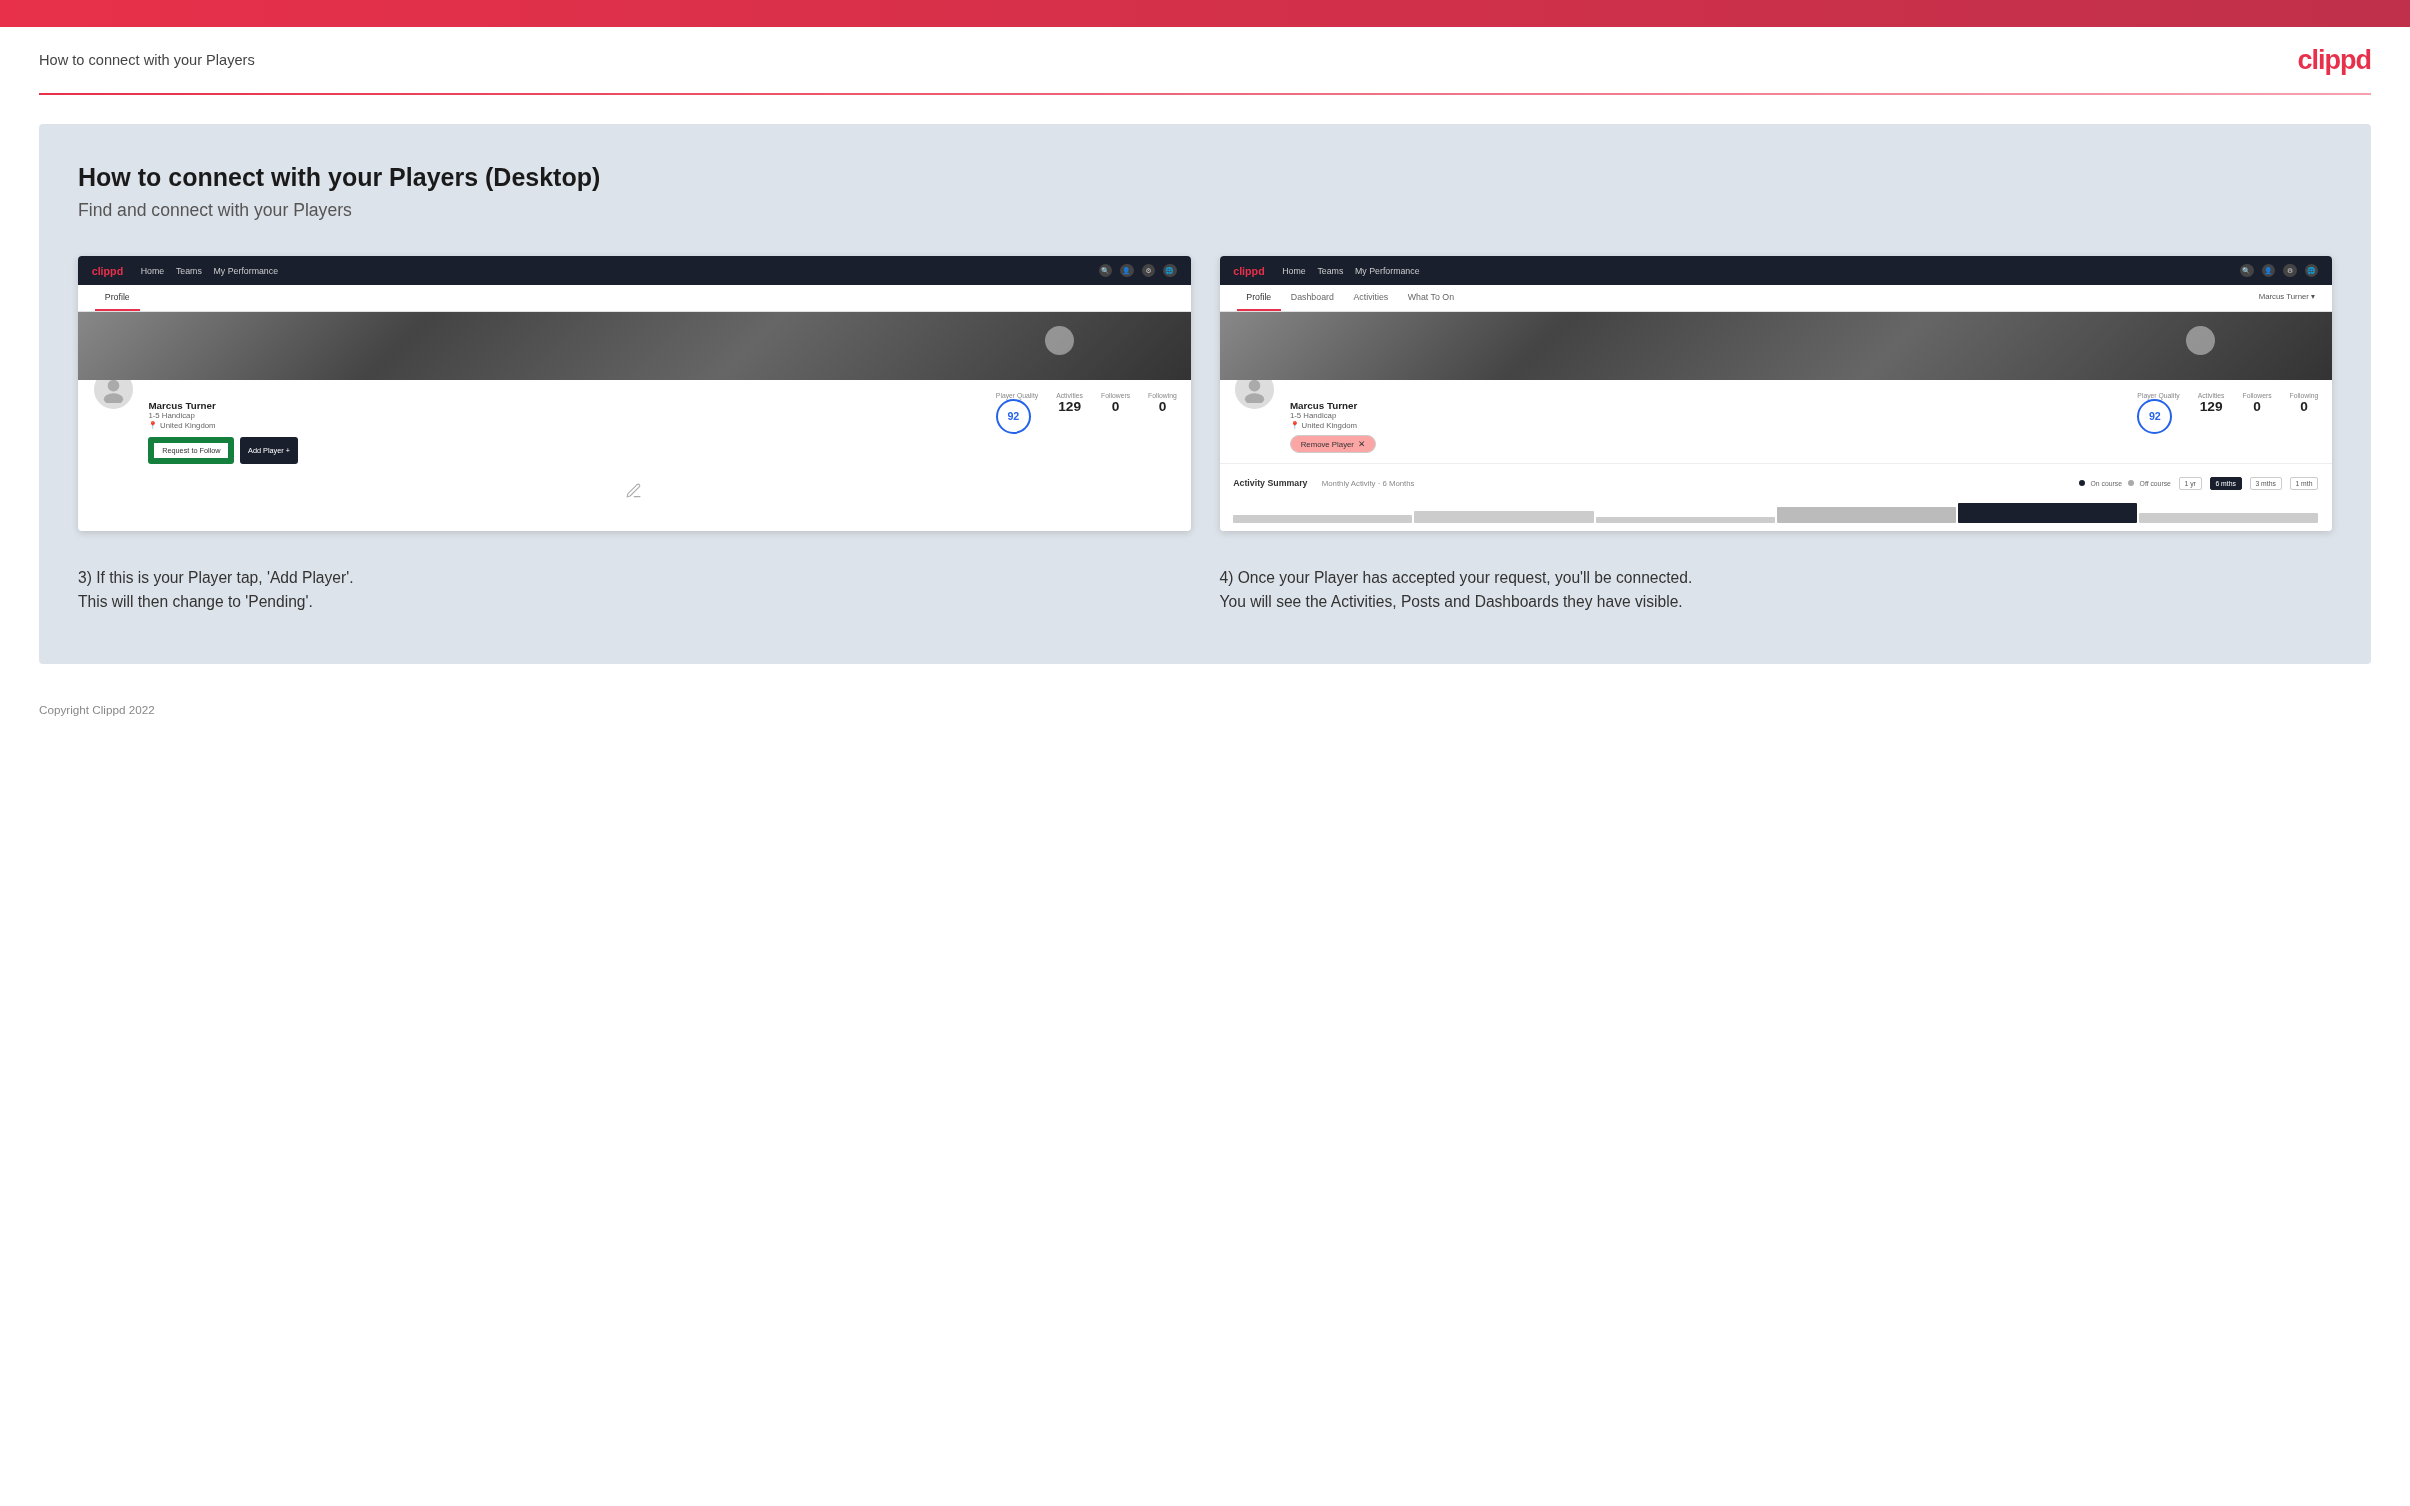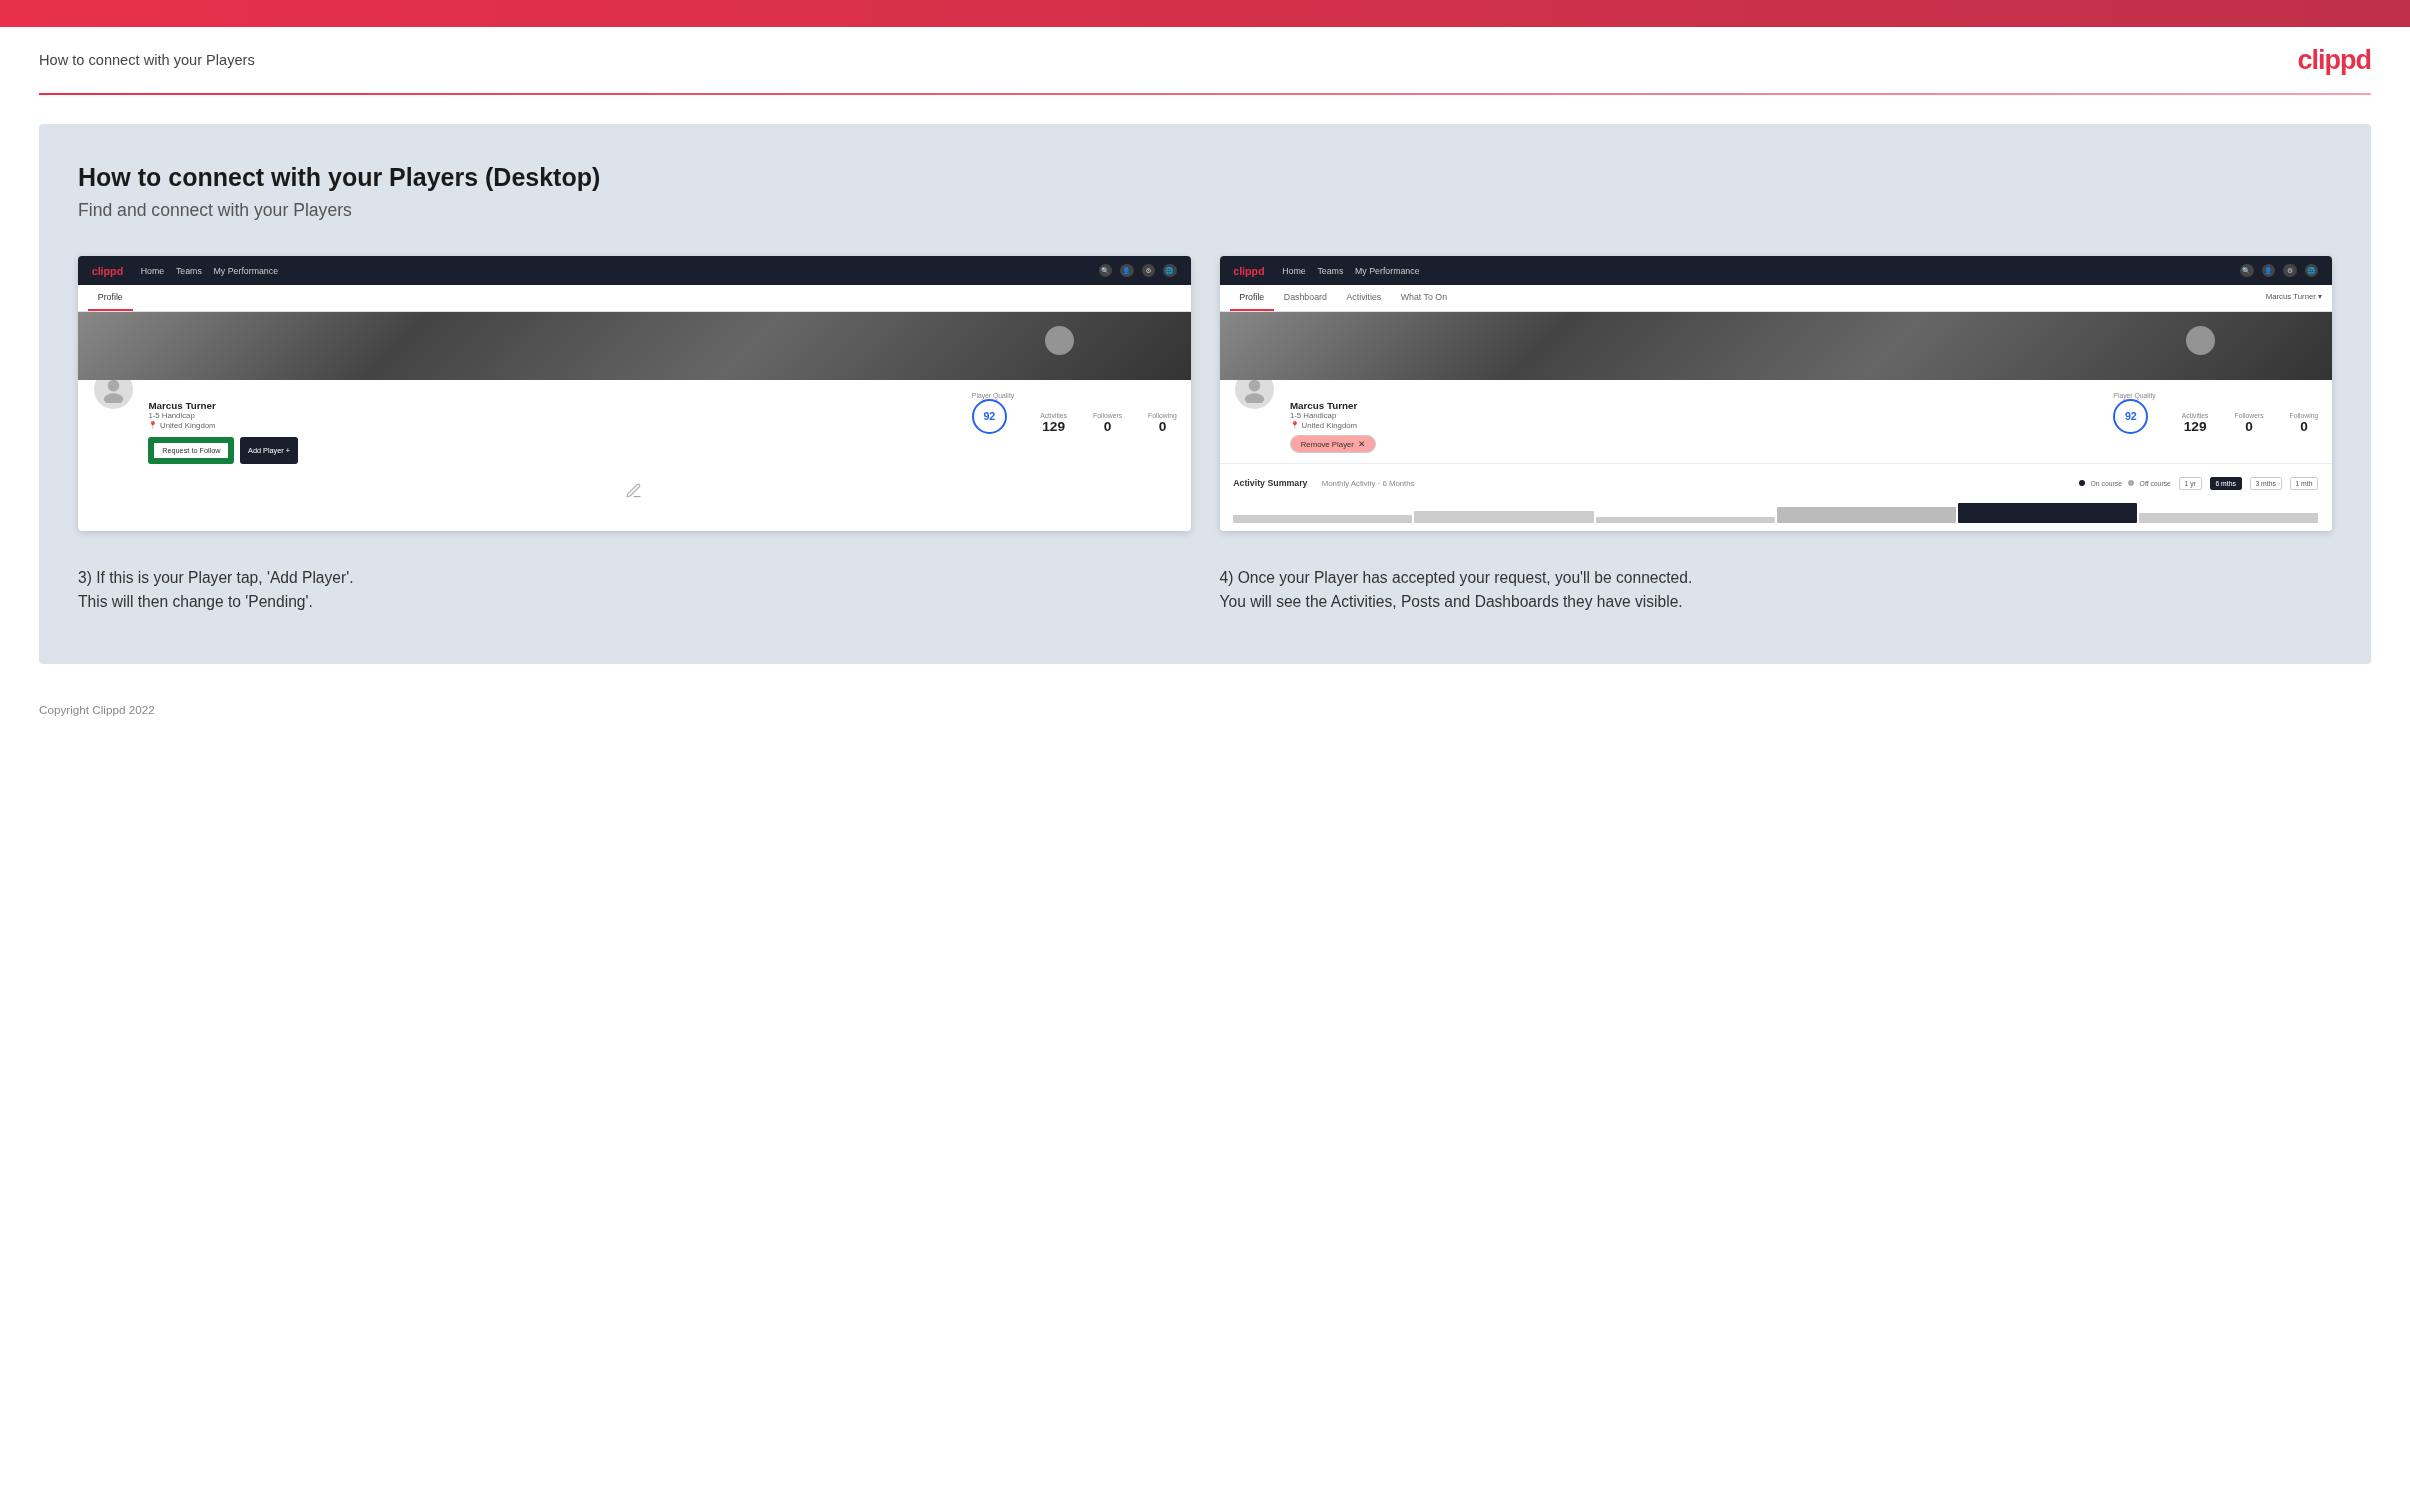--- a/index.html
+++ b/index.html
@@ -114,21 +114,21 @@
       display: flex;
       align-items: center;
       justify-content: center;
       font-size: 6.8px;
       color: #ccc;
     }
 
     
     .mock-tabbar {
       background: #fff;
-      padding: 0 10px;
+      padding: 0 17px;
       display: flex;
       gap: 0;
       border-bottom: 1px solid #e0e0e0;
     }
     .mock-tab {
       padding: 6.8px 9.8px;
       font-size: 8.8px;
       color: #666;
       border-bottom: 2px solid transparent;
     }
@@ -224,22 +224,22 @@
       font-size: 7.3px;
       border: none;
       border-radius: 2.9px;
       background: #1a1f2e;
       color: #fff;
     }
 
     
     .mock-stats {
       display: flex;
-      gap: 26px;
-      align-items: flex-end;
+      gap: 18px;
+      align-items: flex-start;
       padding: 3.9px 0 0 0;
     }
     .mock-stat {
       text-align: center;
     }
     .mock-stat-label {
       font-size: 6.8px;
       color: #888;
     }
     .mock-stat-value {

